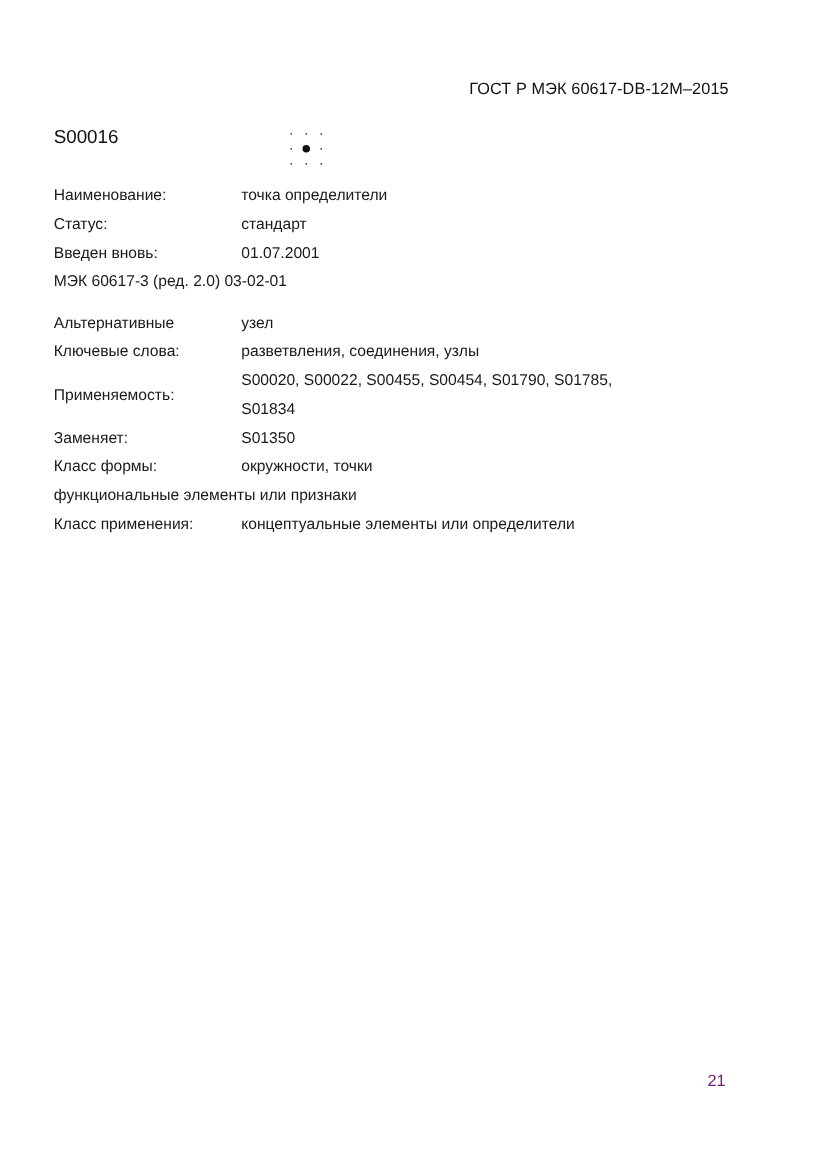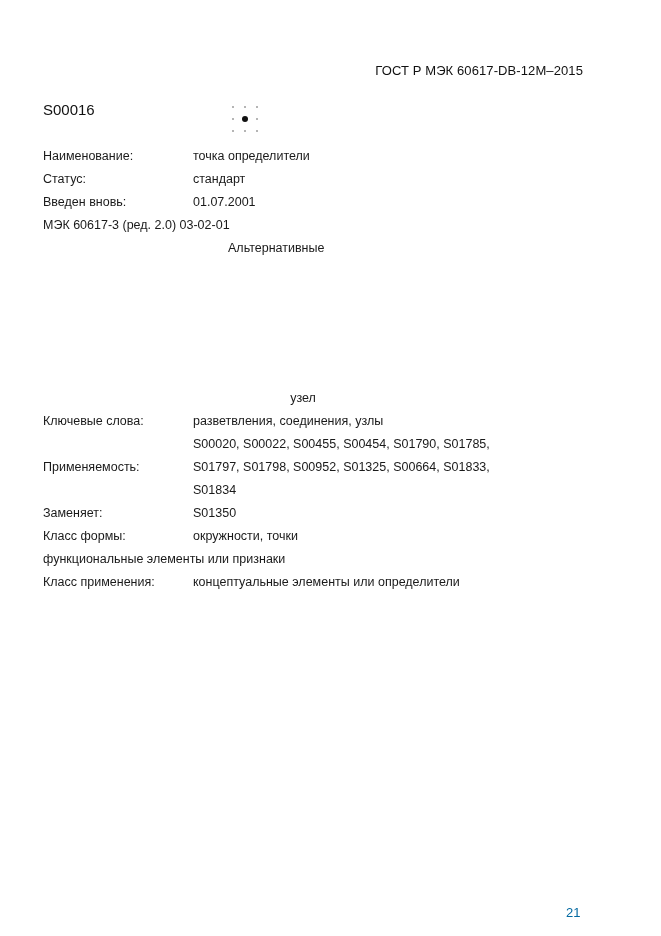--- a/index.html
+++ b/index.html
@@ -46,41 +46,40 @@
       top: 145px;
       width: 520px;
       font-size: 12.5px;
       line-height: 23px;
     }
     .prop-row {
       display: flex;
       align-items: center;
     }
     .prop-row.gap-before {
-      flex-direction: column;
+      margin-top: 10px;
     }
     .prop-label {
       width: 150px;
       flex: 0 0 150px;
       color: #1a1a1a;
     }
     .prop-value {
       flex: 1 1 auto;
       color: #1a1a1a;
     }
     .prop-value .line {
       display: block;
     }
     .page-number {
       position: absolute;
       left: 566px;
       top: 857px;
       font-size: 13px;
-      color: #0369a1;
-      margin-top: 48px;
+      color: #701a75;
     }
   </style>
 </head>
 <body>
 
 <div class="doc-header">ГОСТ Р МЭК 60617-DB-12M–2015</div>
 
 <div class="symbol-code">S00016</div>
 
 <div class="symbol-graphic">
@@ -134,21 +133,20 @@
   <div class="prop-row">
     <div class="prop-label">Ключевые слова:</div>
     <div class="prop-value">
       <span class="line">разветвления, соединения, узлы</span>
     </div>
   </div>
   <div class="prop-row">
     <div class="prop-label">Применяемость:</div>
     <div class="prop-value">
       <span class="line">S00020, S00022, S00455, S00454, S01790, S01785,</span>
-      <span class="line">S01797, S01798, S00952, S01325, S00664, S01833,</span>
       <span class="line">S01834</span>
     </div>
   </div>
   <div class="prop-row">
     <div class="prop-label">Заменяет:</div>
     <div class="prop-value">
       <span class="line">S01350</span>
     </div>
   </div>
   <div class="prop-row">

